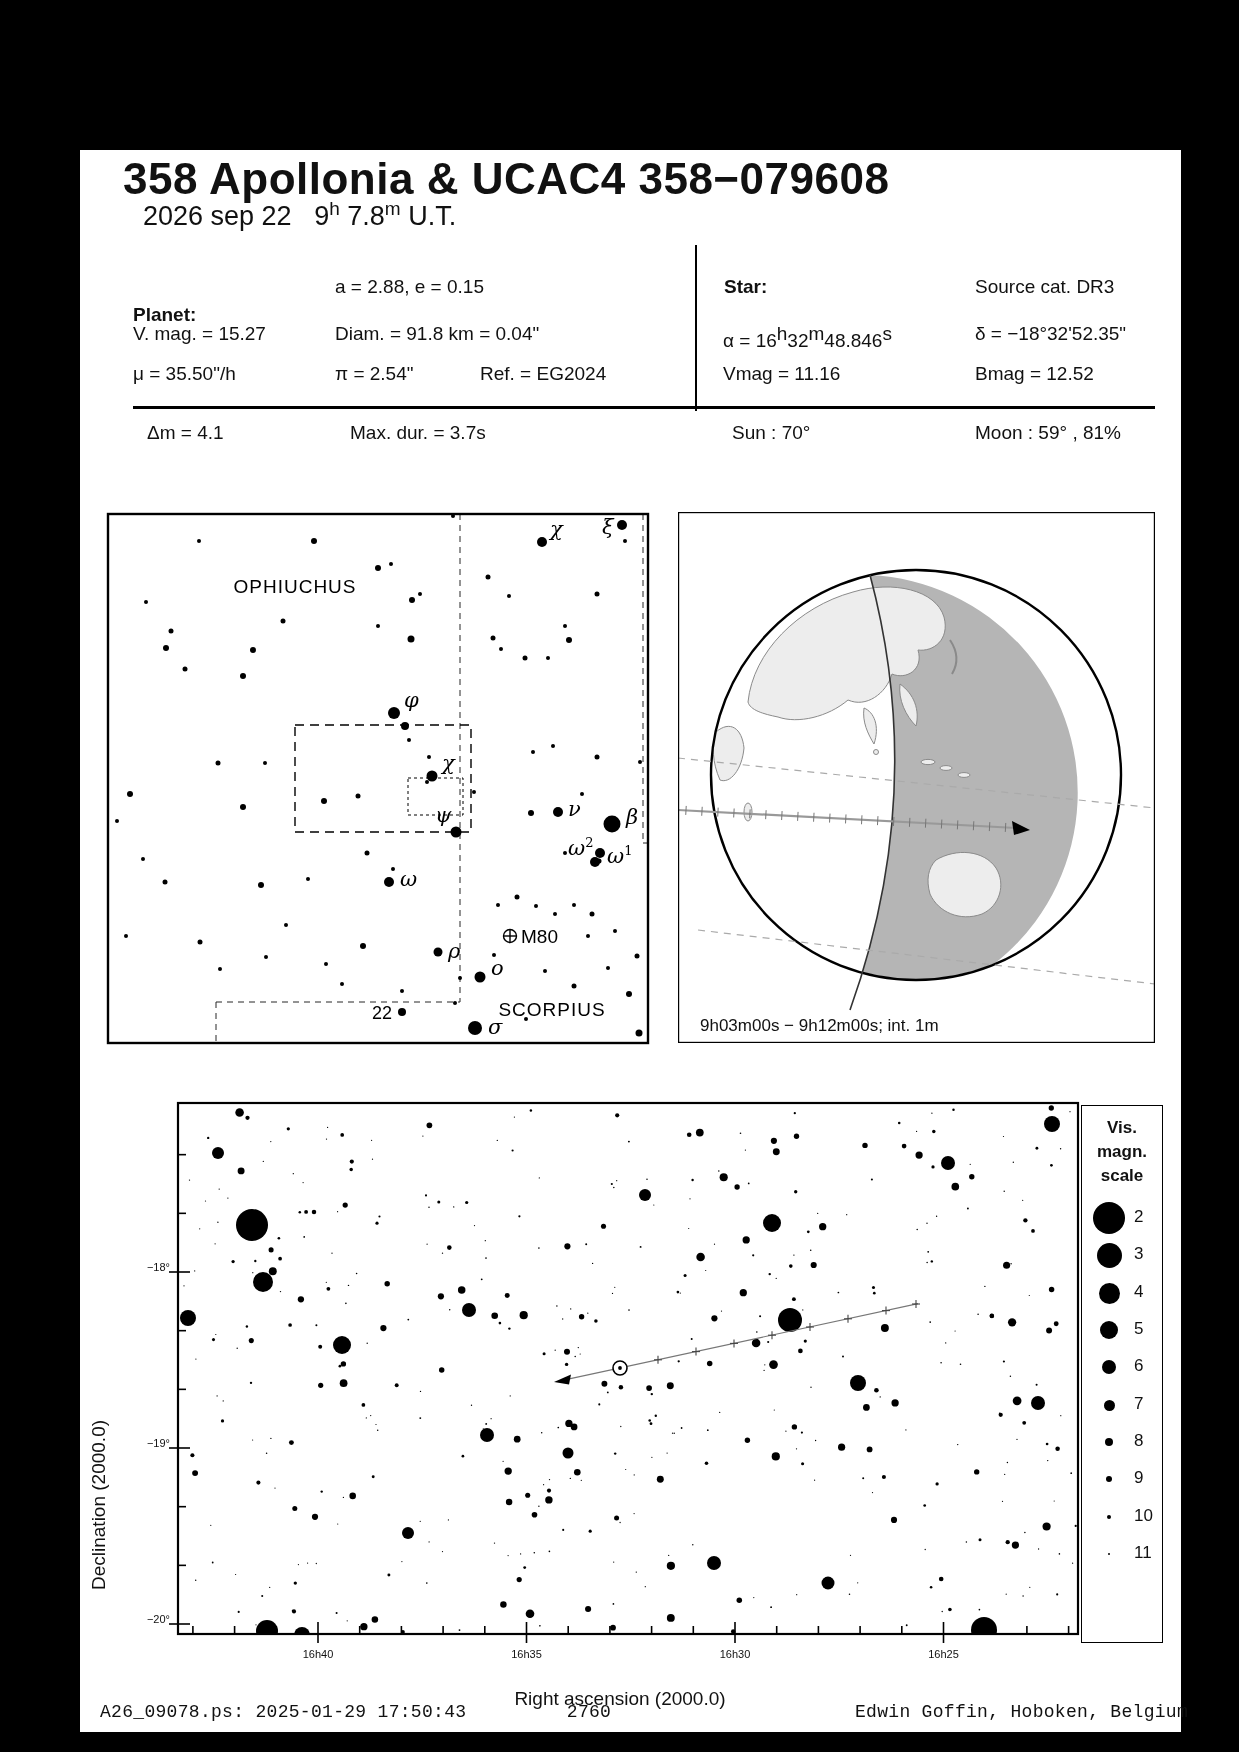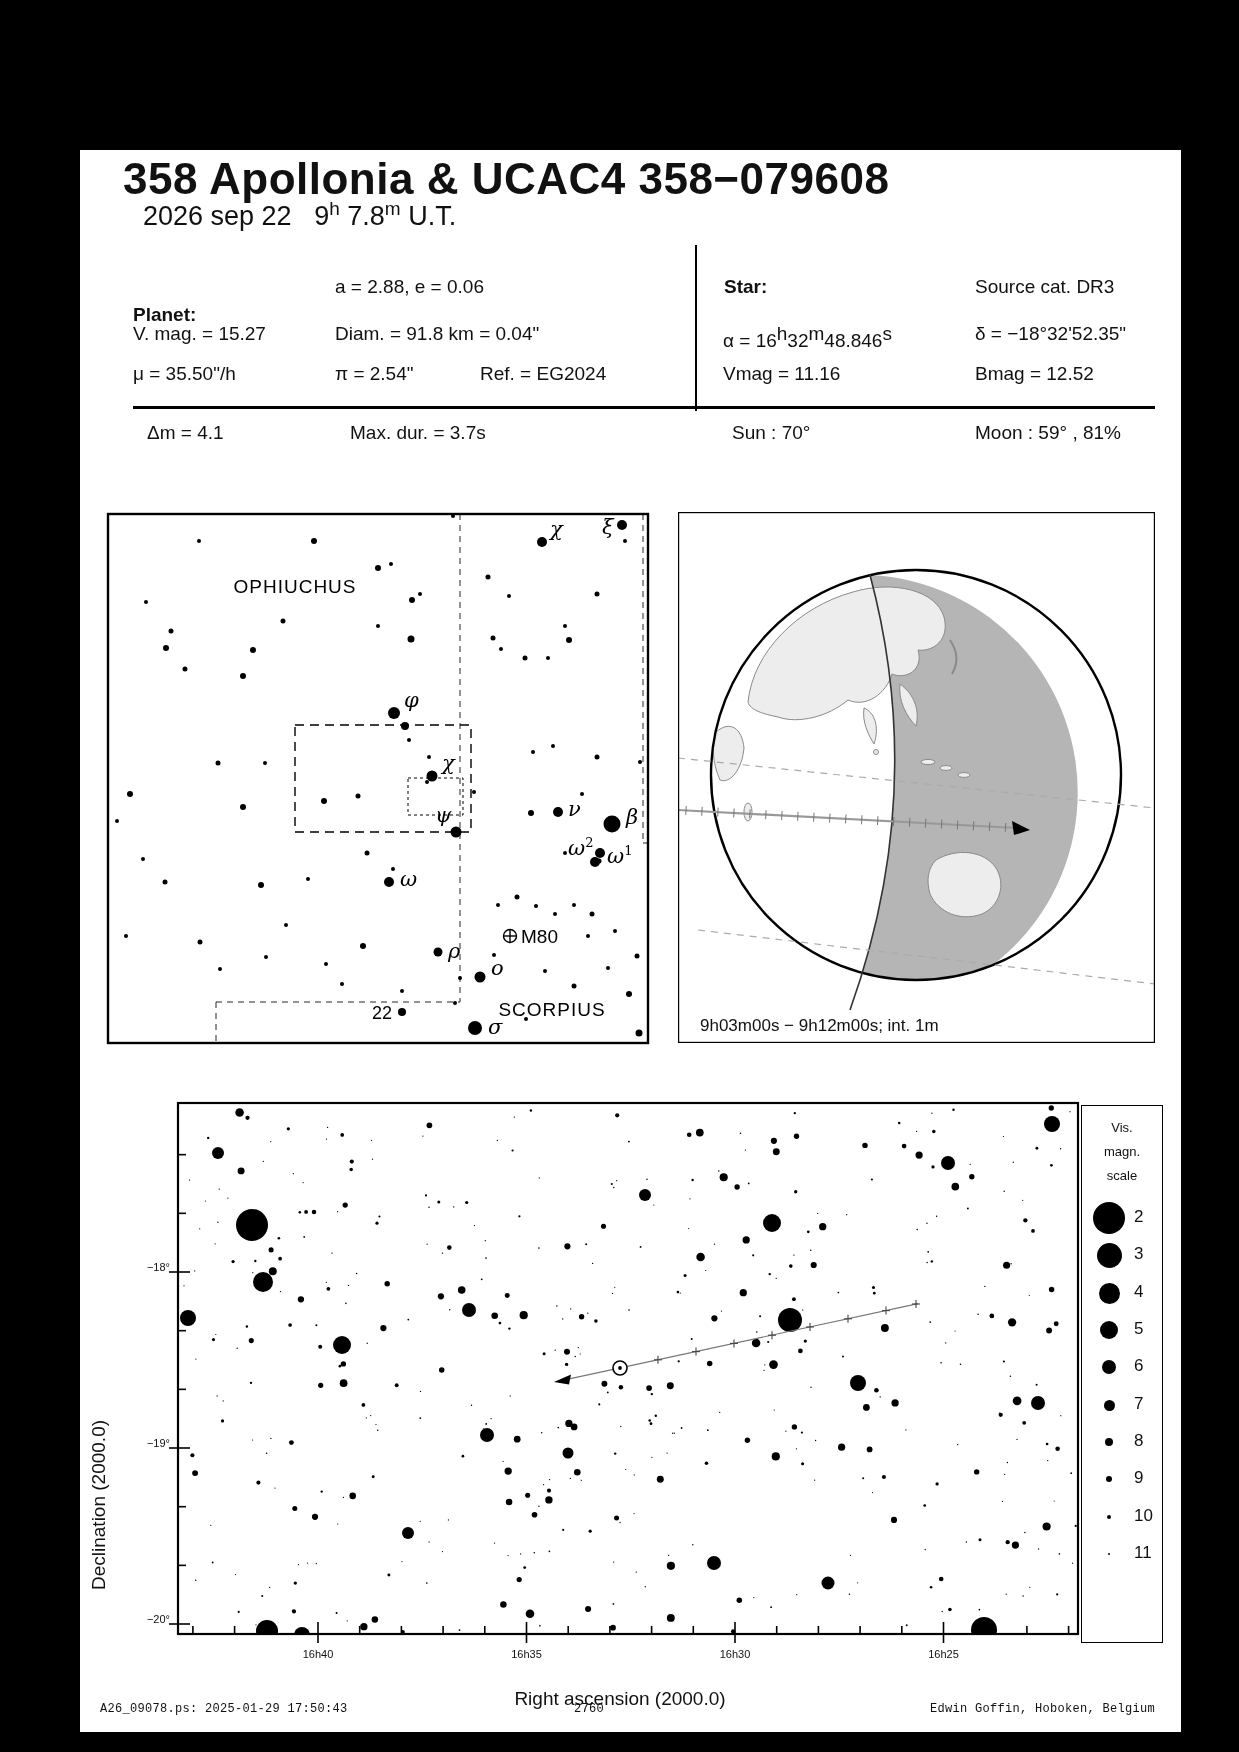--- a/index.html
+++ b/index.html
@@ -11,37 +11,37 @@
   .subtitle{left:63px;top:48px;font-size:27px;white-space:nowrap;}
   .subtitle sup,.a sup{font-size:19px;}
   .info{font-size:19px;white-space:nowrap;}
   .b{font-weight:bold;}
   .rule{left:53px;top:256px;width:1022px;height:2.5px;background:#000;}
   .divider{left:615px;top:95px;width:2px;height:166px;background:#000;}
   .rot{transform:rotate(-90deg);transform-origin:left top;font-size:19px;white-space:nowrap;}
   .ticklabel{font-size:11px;white-space:nowrap;}
   .axistitle{font-size:19px;white-space:nowrap;}
   .legend-panel{left:1001px;top:955px;width:82px;height:538px;border:1.6px solid #000;box-sizing:border-box;background:#fff;}
-  .legend-title{width:100%;text-align:center;top:8px;font-size:13px;font-weight:normal;line-height:24px;}
+  .legend-title{width:100%;text-align:center;top:8px;font-size:17px;font-weight:bold;line-height:24px;}
   .leg-dot{position:absolute;background:#000;border-radius:50%;}
   .leg-num{position:absolute;font-size:17px;}
-  .footer{font-family:"Liberation Mono","DejaVu Sans Mono",monospace;font-size:12px;white-space:nowrap;letter-spacing:.3px;}
+  .footer{font-family:"Liberation Mono","DejaVu Sans Mono",monospace;font-size:18px;white-space:nowrap;letter-spacing:.3px;}
   svg{display:block;}
   .timeline{font-size:17px;white-space:nowrap;}
 </style>
 </head>
 <body>
 
 <div class="abs paper">
 
   <div class="abs title">358 Apollonia  &amp;  UCAC4 358−079608</div>
   <div class="abs subtitle"><span>2026 sep 22</span>&nbsp;&nbsp; <span>9</span><sup>h</sup> <span>7.8</span><sup>m</sup> <span>U.T.</span></div>
 
   <div class="abs info b" style="left:53px;top:126px;margin-top:28px;">Planet:</div>
-  <div class="abs info" style="left:255px;top:126px;">a = 2.88, e = 0.06</div>
+  <div class="abs info" style="left:255px;top:126px;">a = 2.88, e = 0.15</div>
   <div class="abs info" style="left:53px;top:173px;">V. mag. = 15.27</div>
   <div class="abs info" style="left:255px;top:173px;">Diam. = 91.8 km = 0.04"</div>
   <div class="abs info" style="left:53px;top:213px;">μ =  35.50"/h</div>
   <div class="abs info" style="left:255px;top:213px;">π =  2.54"</div>
   <div class="abs info" style="left:400px;top:213px;">Ref. = EG2024</div>
 
   <div class="abs divider"></div>
 
   <div class="abs info b" style="left:644px;top:126px;">Star:</div>
   <div class="abs info" style="left:895px;top:126px;">Source cat.  DR3</div>

